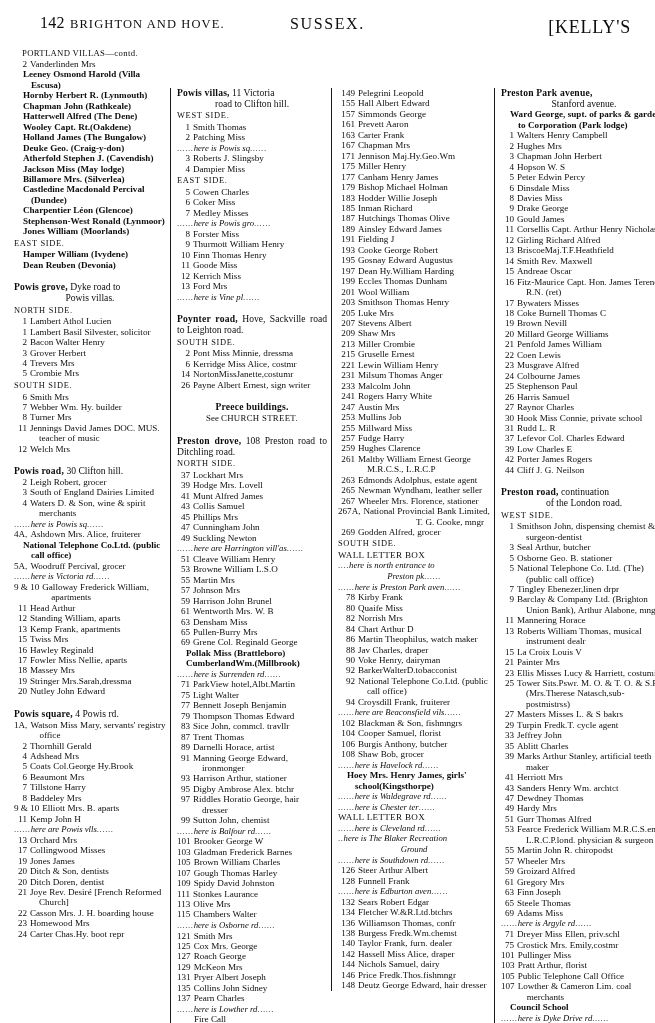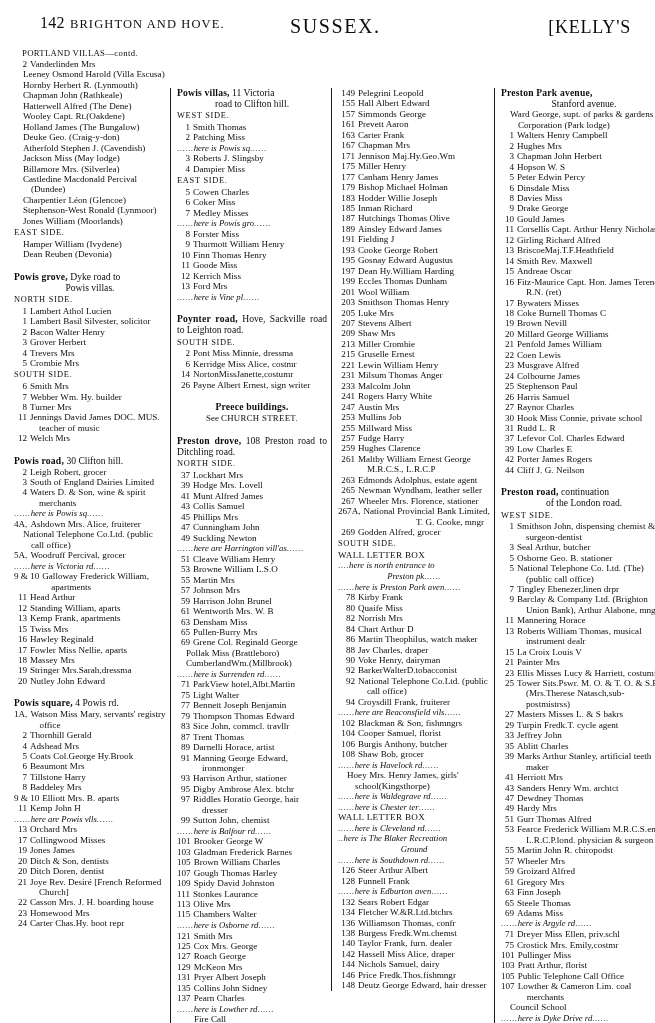--- a/index.html
+++ b/index.html
@@ -40,21 +40,21 @@
     left: 70px;
     top: 3px;
     font-size: 12.5px;
     font-variant: small-caps;
     letter-spacing: 1.1px;
   }
   .rh-center {
     position: absolute;
     left: 290px;
     top: 1px;
-    font-size: 20px;
+    font-size: 16px;
     letter-spacing: 1.6px;
   }
   .rh-right {
     position: absolute;
     right: 24px;
     top: 3px;
     font-size: 18px;
     font-variant: small-caps;
     letter-spacing: .8px;
   }
@@ -104,20 +104,21 @@
     word-spacing: .2px;
   }
   
   .txt.hang {
     padding-left: 9px;
     text-indent: -9px;
   }
   .entry.noNum .txt {
     padding-left: 17px;
     text-indent: -8px;
+    font-weight: bold;
   }
 
   
   .street {
     margin-top: 7px;
     margin-bottom: 0;
     font-weight: bold;
     font-size: 9.6px;
     line-height: 10.8px;
     text-align: justify;

